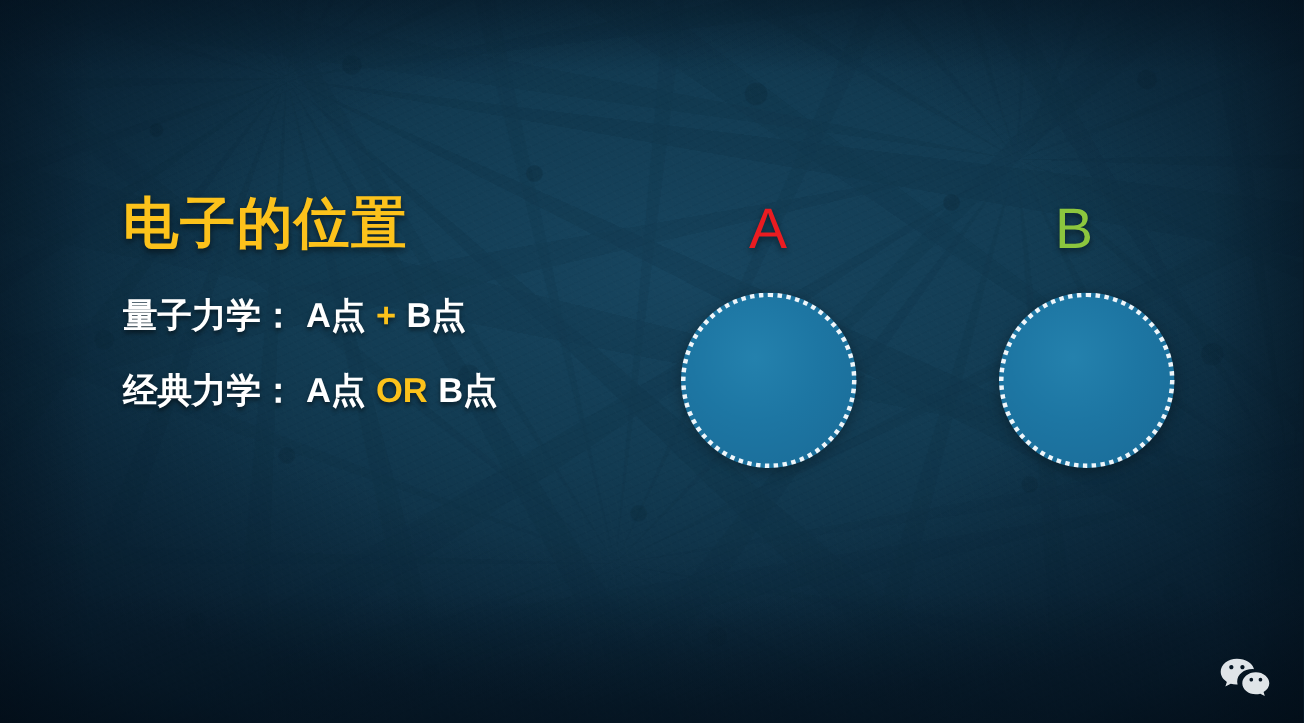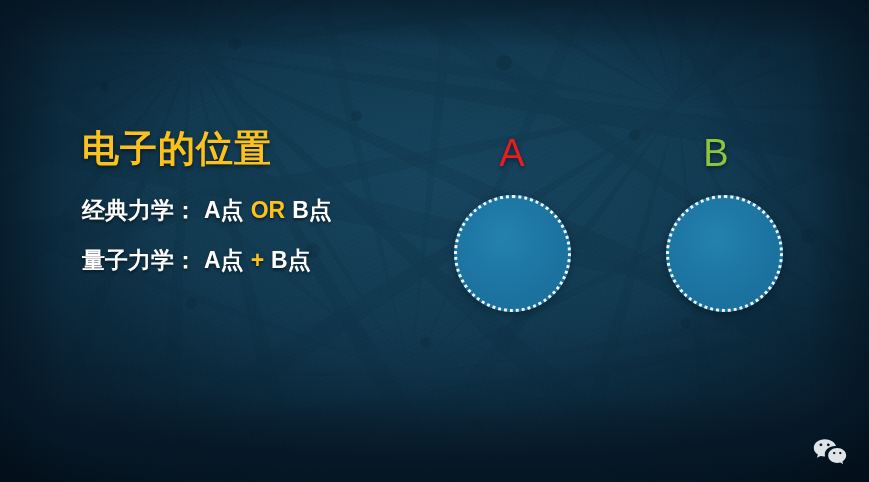--- a/index.html
+++ b/index.html
@@ -164,25 +164,25 @@
   <div class="bg-crack"></div>
   <div class="bg-veins"></div>
   <div class="bg-grain"></div>
   <div class="bg-vignette"></div>
 
   <div class="text-block">
 
     <h1 class="slide-title">电子的位置</h1>
 
     <div class="bullet">
+      <span>量子力学：</span><span class="sp"></span><span>A点</span><span class="sp"></span><span class="op">+</span><span class="sp"></span><span>B点</span>
+    </div>
+
+    <div class="bullet">
       <span>经典力学：</span><span class="sp"></span><span>A点</span><span class="sp"></span><span class="op">OR</span><span class="sp"></span><span>B点</span>
-    </div>
-
-    <div class="bullet">
-      <span>量子力学：</span><span class="sp"></span><span>A点</span><span class="sp"></span><span class="op">+</span><span class="sp"></span><span>B点</span>
     </div>
 
   </div>
 
   <div class="circle-label" id="label-a">A</div>
 
   <div class="circle" id="circle-a"></div>
 
   <div class="circle-label" id="label-b">B</div>
 

